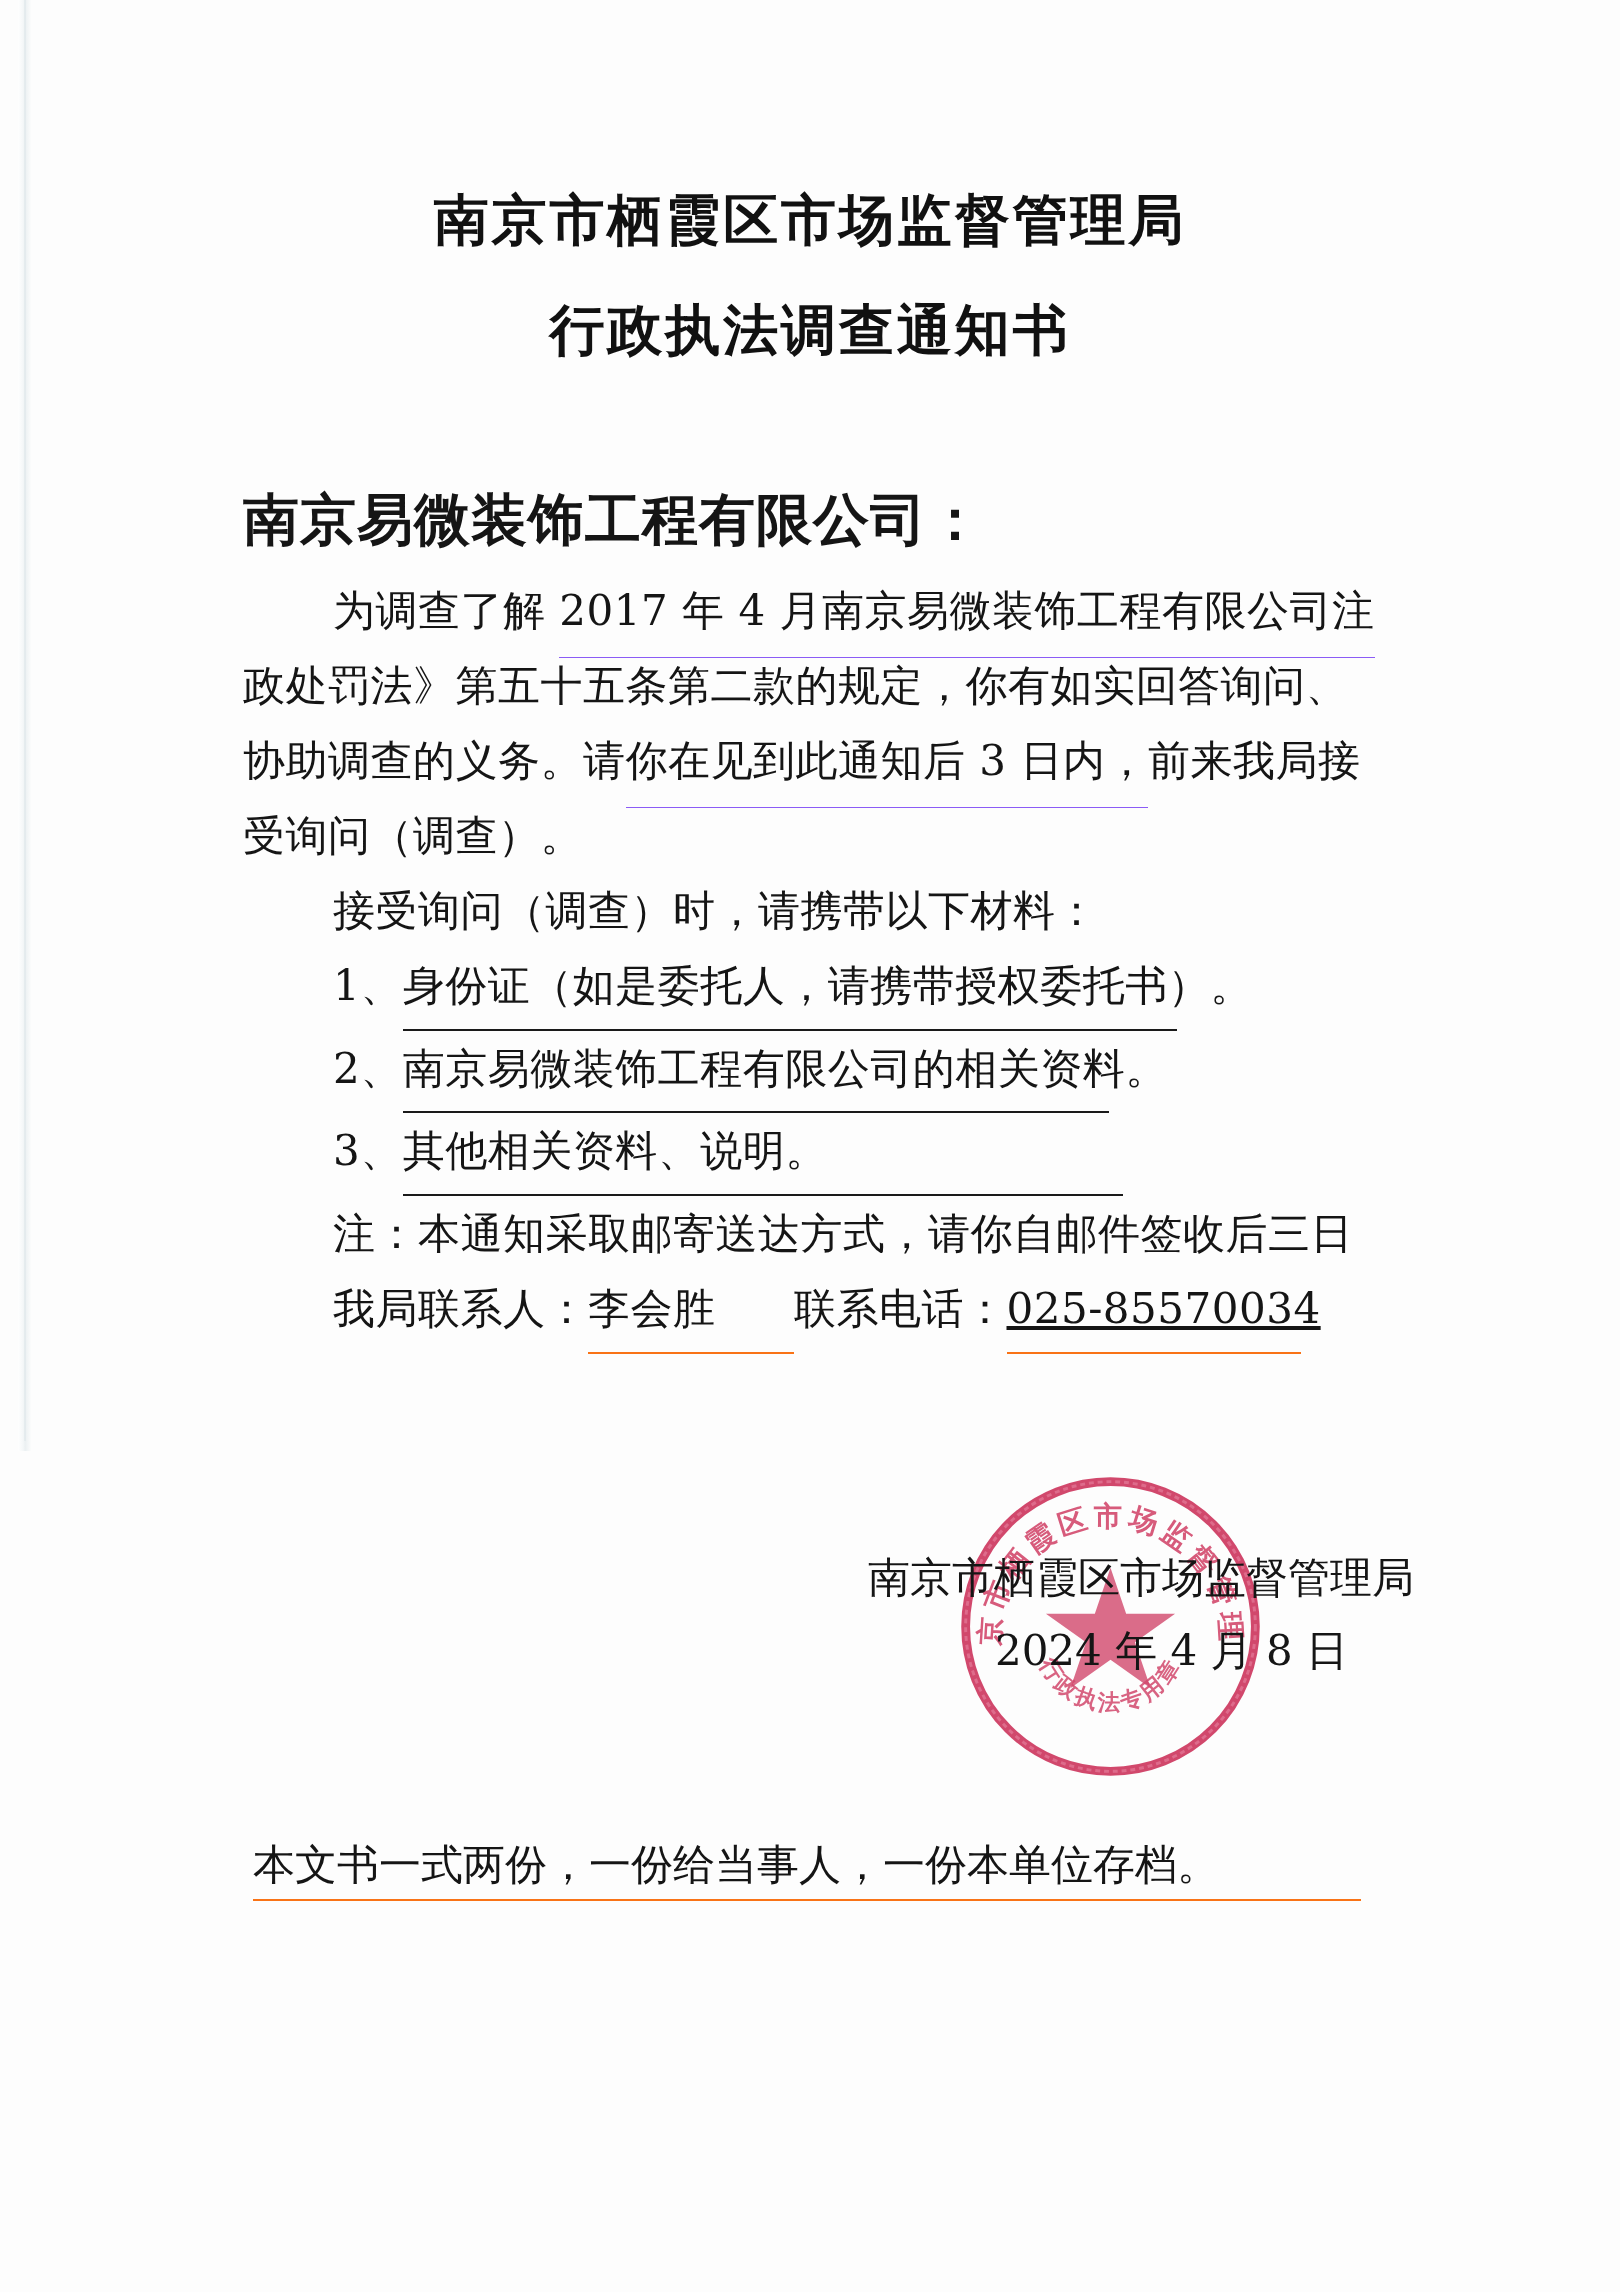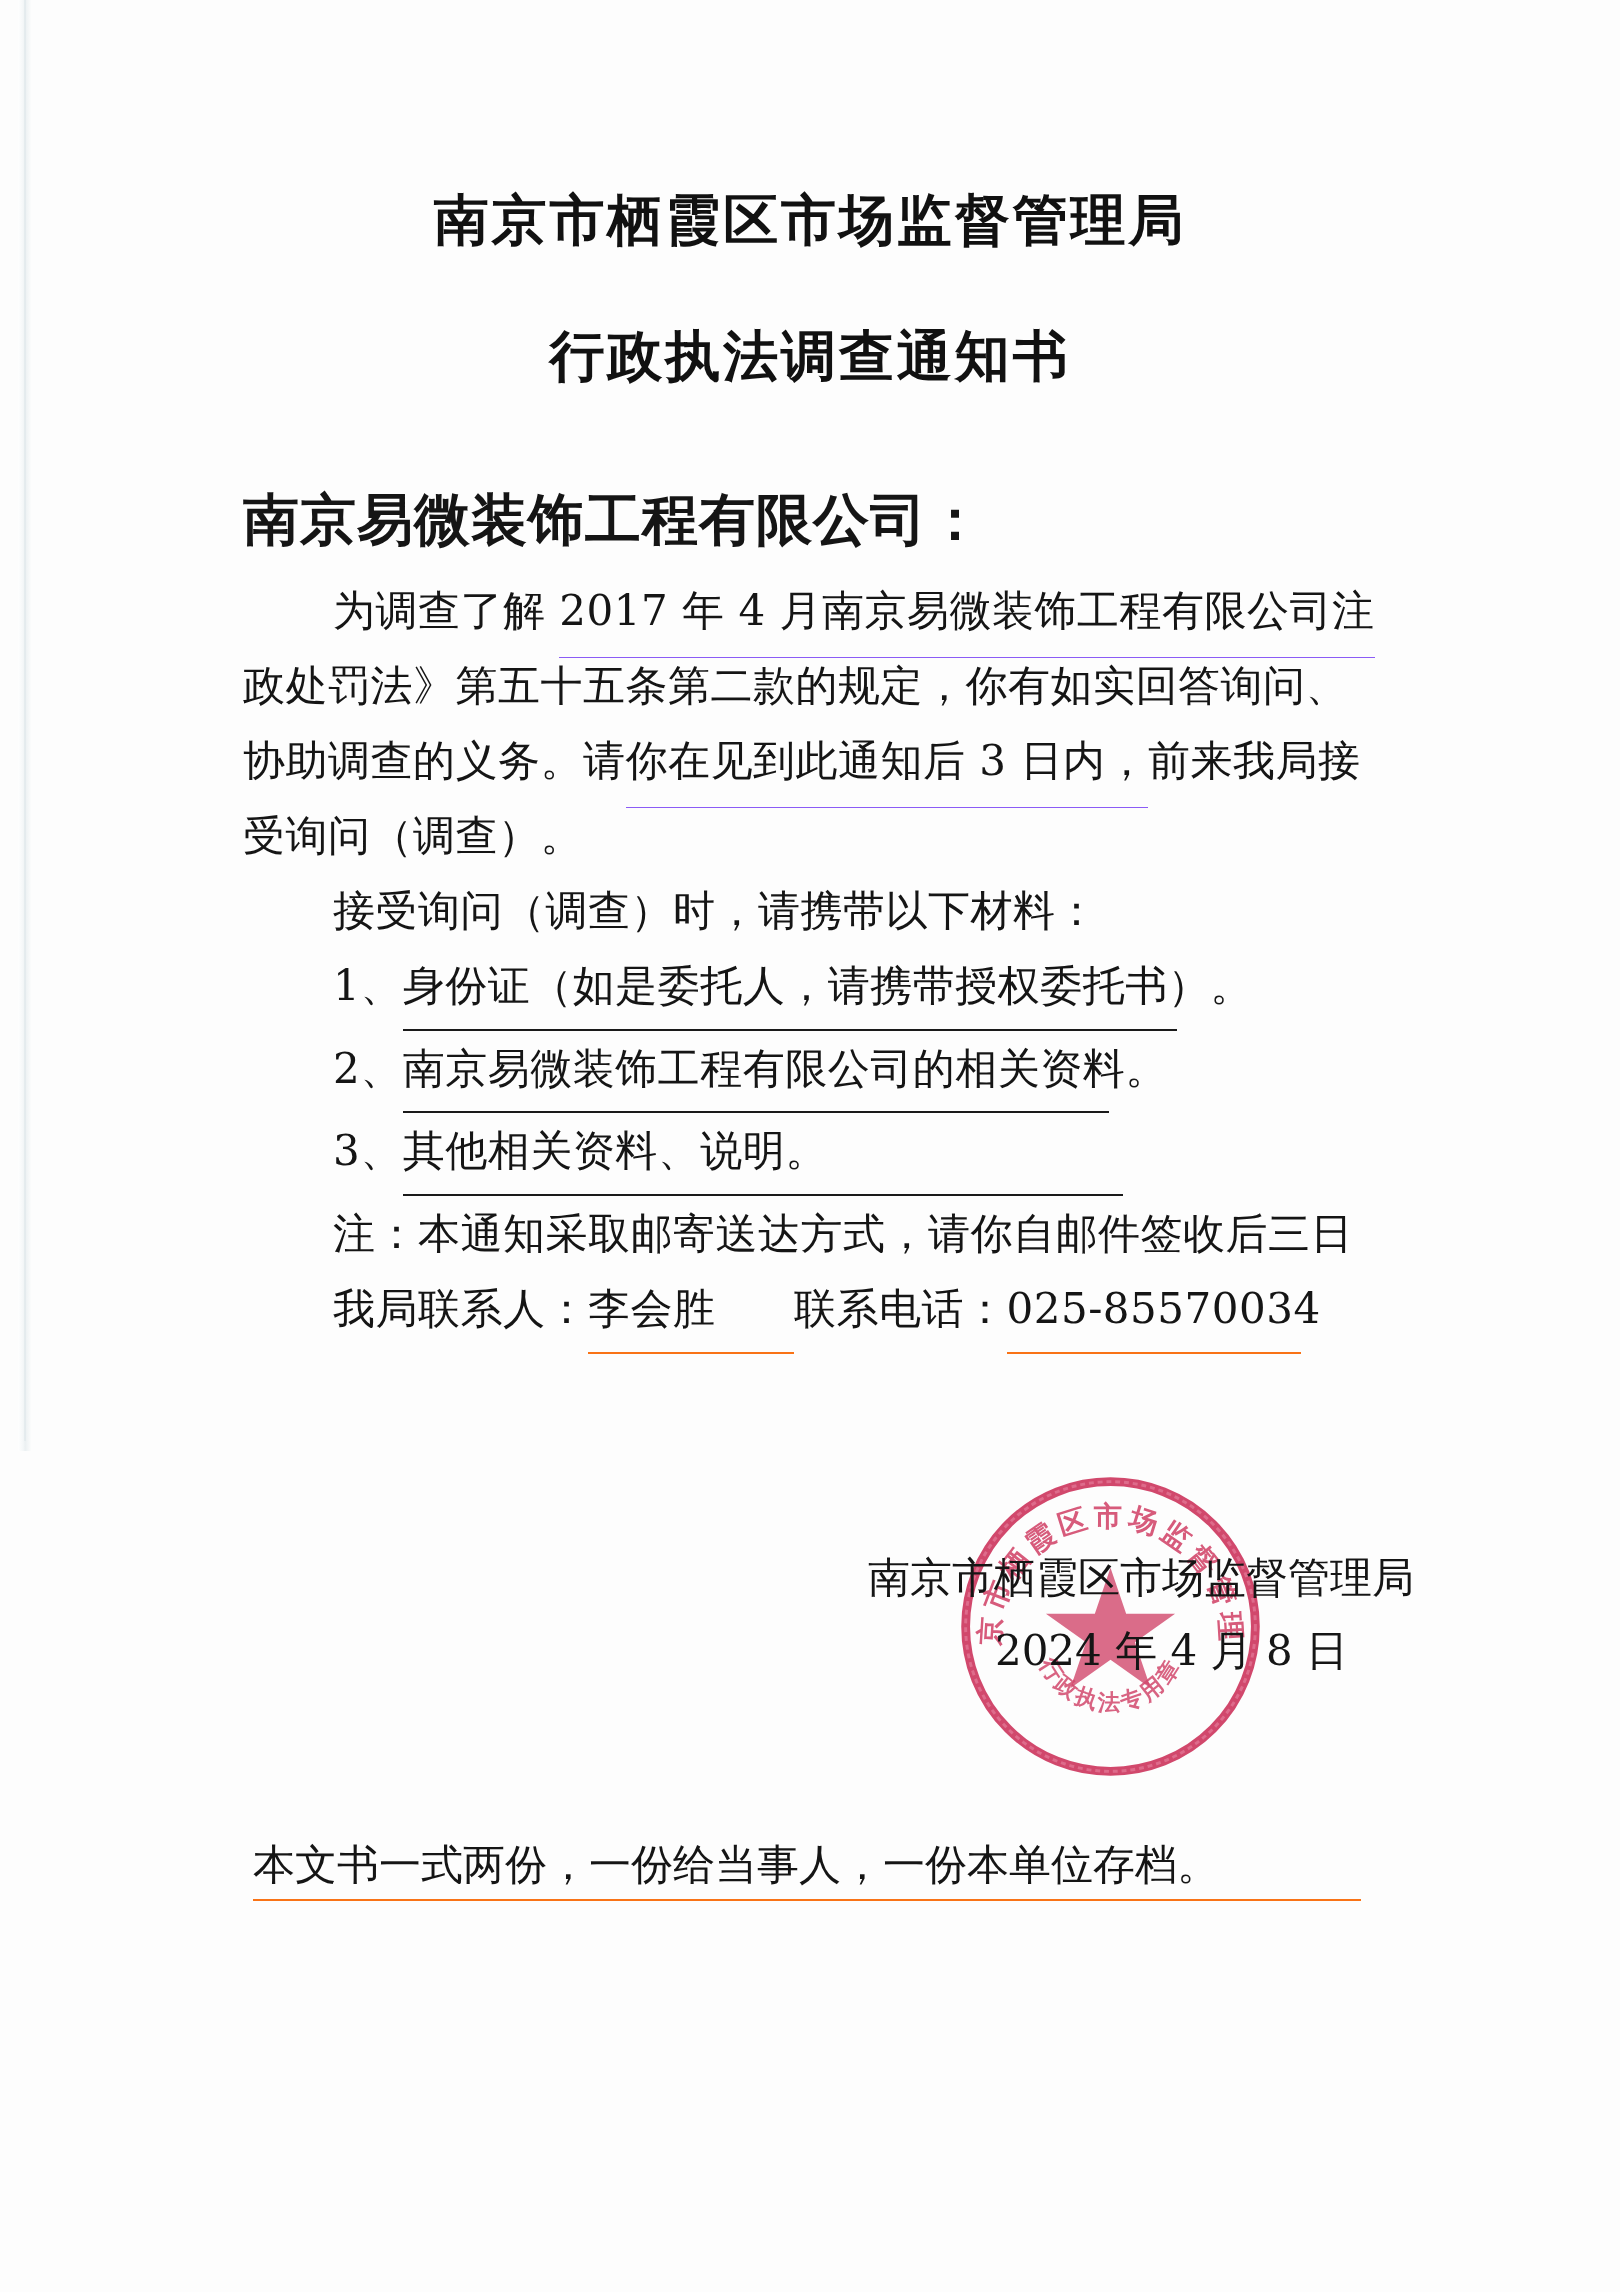--- a/index.html
+++ b/index.html
@@ -49,21 +49,21 @@
   }
   .title-line {
     font-family: "DejaVu Serif", "Liberation Serif", serif;
     font-weight: 700;
     font-size: 55px;
     letter-spacing: 2.9px;
     color: #111111;
     line-height: 1.0;
   }
   .title-line.second {
-    margin-top: 81px;
+    margin-top: 55px;
   }
 
   
   .body-block {
     position: absolute;
     left: 243px;
     top: 482px;
     width: 1137px;
     color: #151515;
     font-size: 42px;
@@ -190,21 +190,21 @@
         <span class="list-num">2、</span><span class="list-underline w2">南京易微装饰工程有限公司的相关资料。</span>
       </div>
 
       <div class="list-line">
         <span class="list-num">3、</span><span class="list-underline w3">其他相关资料、说明。</span>
       </div>
 
       <div class="para-line indent2">注：本通知采取邮寄送达方式，请你自邮件签收后三日</div>
 
       <div class="para-line indent2">
-        <span>我局联系人：</span><span class="u-full" style="width:206px;text-align:left;">李会胜</span><span>联系电话：</span><span class="u-full" style="width:294px;text-align:center;">025-85570034</span>
+        <span>我局联系人：</span><span class="u-full" style="width:206px;text-align:left;">李会胜</span><span>联系电话：</span><span class="u-full" style="width:294px;text-align:center;text-decoration:underline;">025-85570034</span>
       </div>
 
     </div>
 
     <div class="seal">
       <svg width="323" height="323" viewBox="0 0 330 330" xmlns="http://www.w3.org/2000/svg">
         <defs>
           <path id="arcTop" d="M 52 175 A 113 113 0 0 1 278 175" fill="none"></path>
           <path id="arcBottom" d="M 92 200 A 78 78 0 0 0 238 200" fill="none"></path>
         </defs>

